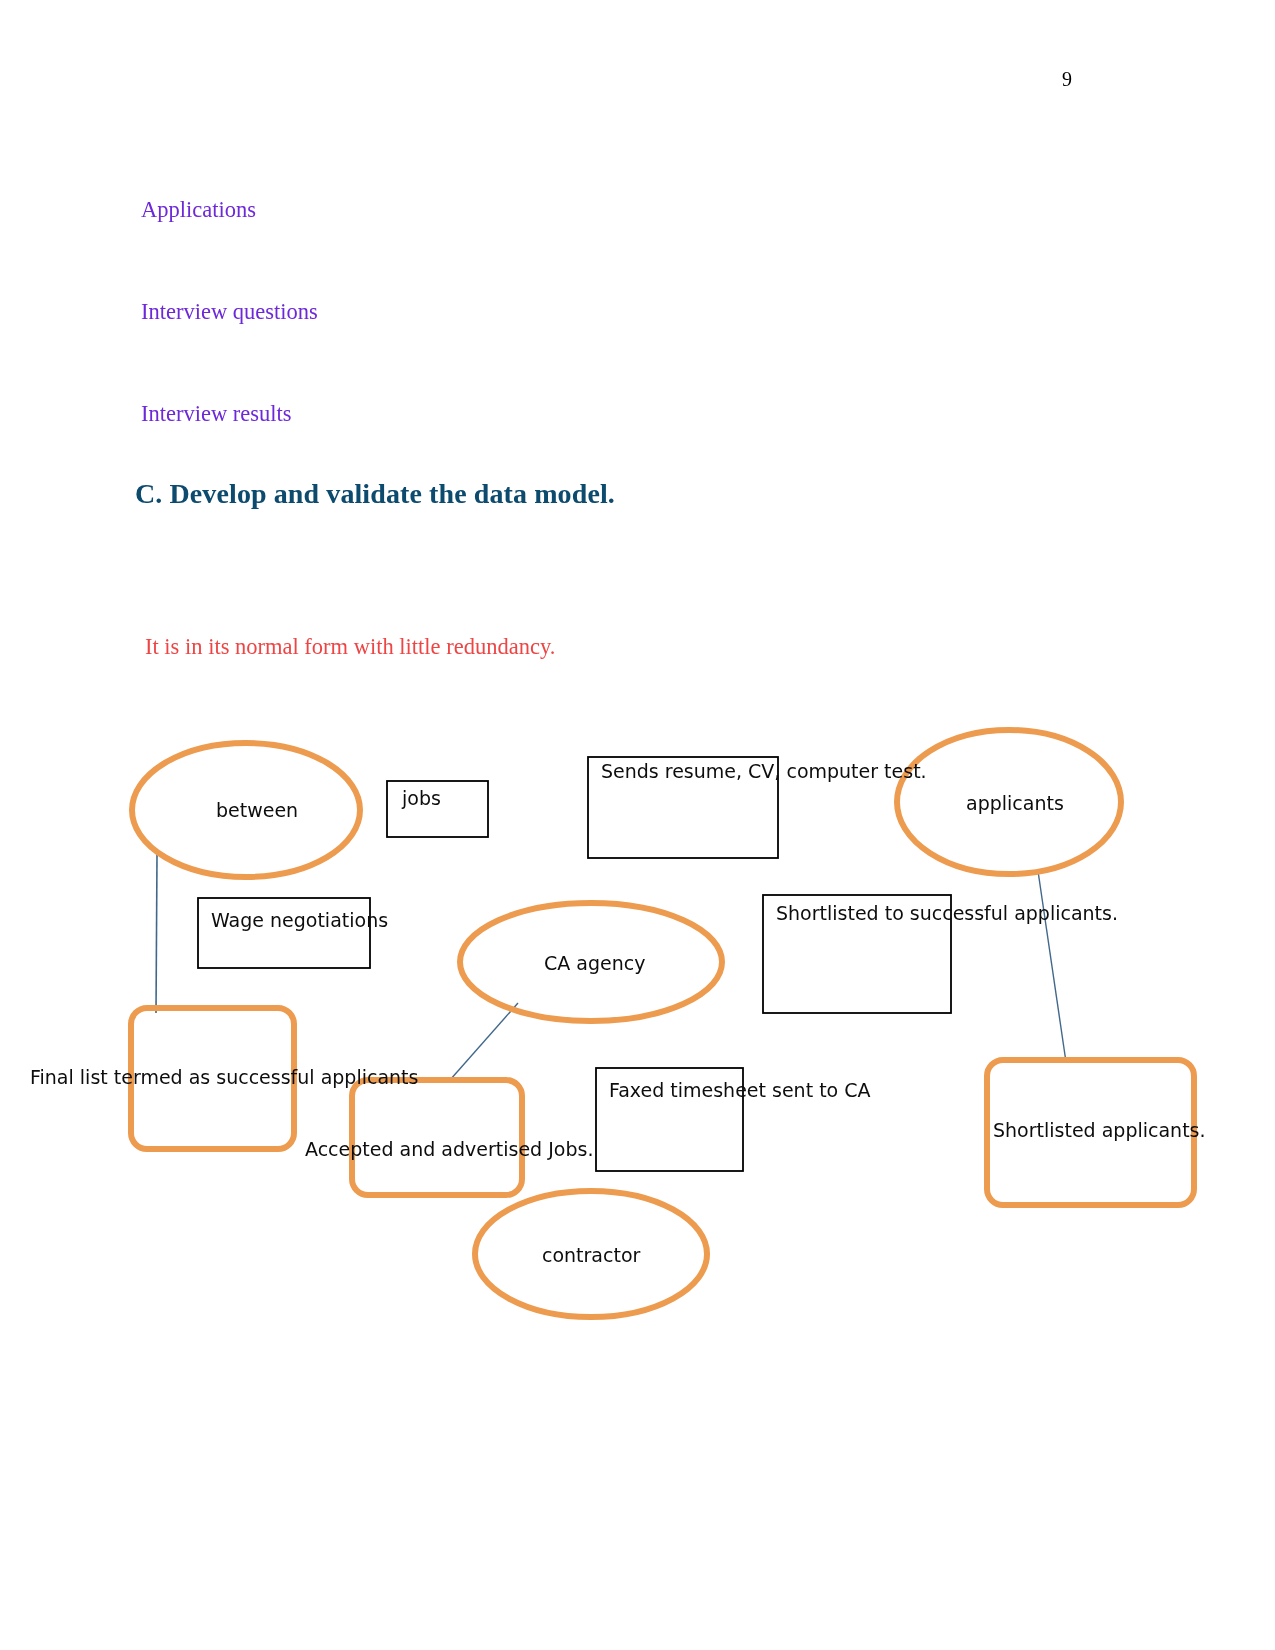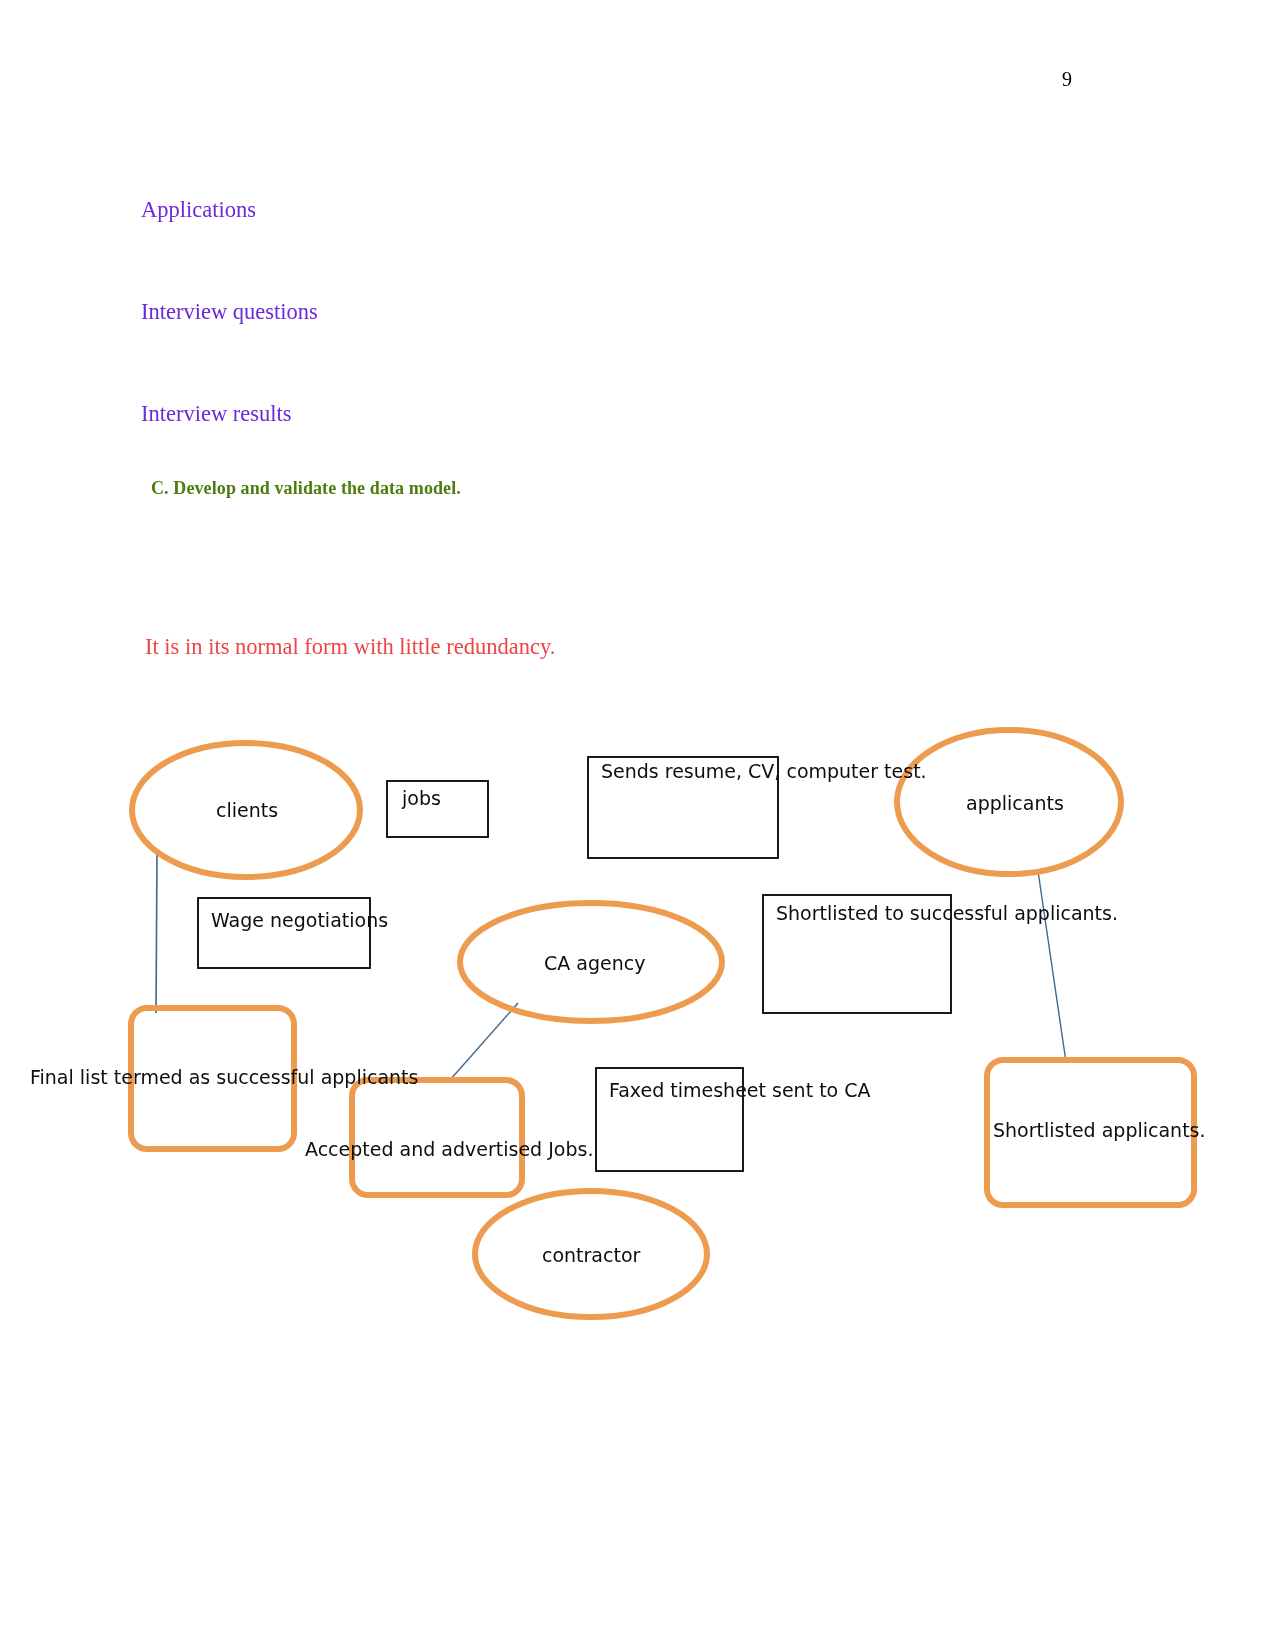--- a/index.html
+++ b/index.html
@@ -41,26 +41,26 @@
     left: 141px;
     font-family: "Liberation Serif", "DejaVu Serif", serif;
     font-size: 22.5px;
     line-height: 1.25;
     color: #6d28d9;
     white-space: nowrap;
   }
 
   .section-heading {
     position: absolute;
-    left: 151px;
+    left: 135px;
     top: 478px;
     font-family: "Liberation Serif", "DejaVu Serif", serif;
-    font-size: 18px;
+    font-size: 28px;
     font-weight: bold;
-    color: #4d7c0f;
+    color: #0c4a6e;
     letter-spacing: 0.1px;
   }
 
   .paragraph {
     position: absolute;
     left: 141px;
     top: 509px;
     width: 925px;
     font-family: "Liberation Serif", "DejaVu Serif", serif;
     font-size: 22.5px;
@@ -139,21 +139,21 @@
       </g>
 
       <g id="rounded-boxes" fill="none" stroke="#ED9B4F" stroke-width="6">
         <rect x="131" y="1008" width="163" height="141" rx="16" ry="16"></rect>
         <rect x="352" y="1080" width="170" height="115" rx="16" ry="16"></rect>
         <rect x="987" y="1060" width="207" height="145" rx="16" ry="16"></rect>
       </g>
     </svg>
   </div>
 
-  <div class="node-label" style="left:216px; top:801px;">clients</div>
+  <div class="node-label" style="left:216px; top:801px;">between</div>
   <div class="node-label" style="left:966px; top:794px;">applicants</div>
   <div class="node-label" style="left:544px; top:954px;">CA agency</div>
   <div class="node-label" style="left:542px; top:1246px;">contractor</div>
 
   <div class="node-label" style="left:402px; top:789px;">jobs</div>
   <div class="node-label" style="left:601px; top:762px;">Sends resume, CV, computer test.</div>
   <div class="node-label" style="left:211px; top:911px;">Wage negotiations</div>
   <div class="node-label" style="left:776px; top:904px;">Shortlisted to successful applicants.</div>
   <div class="node-label" style="left:609px; top:1081px;">Faxed timesheet sent to CA</div>
 

